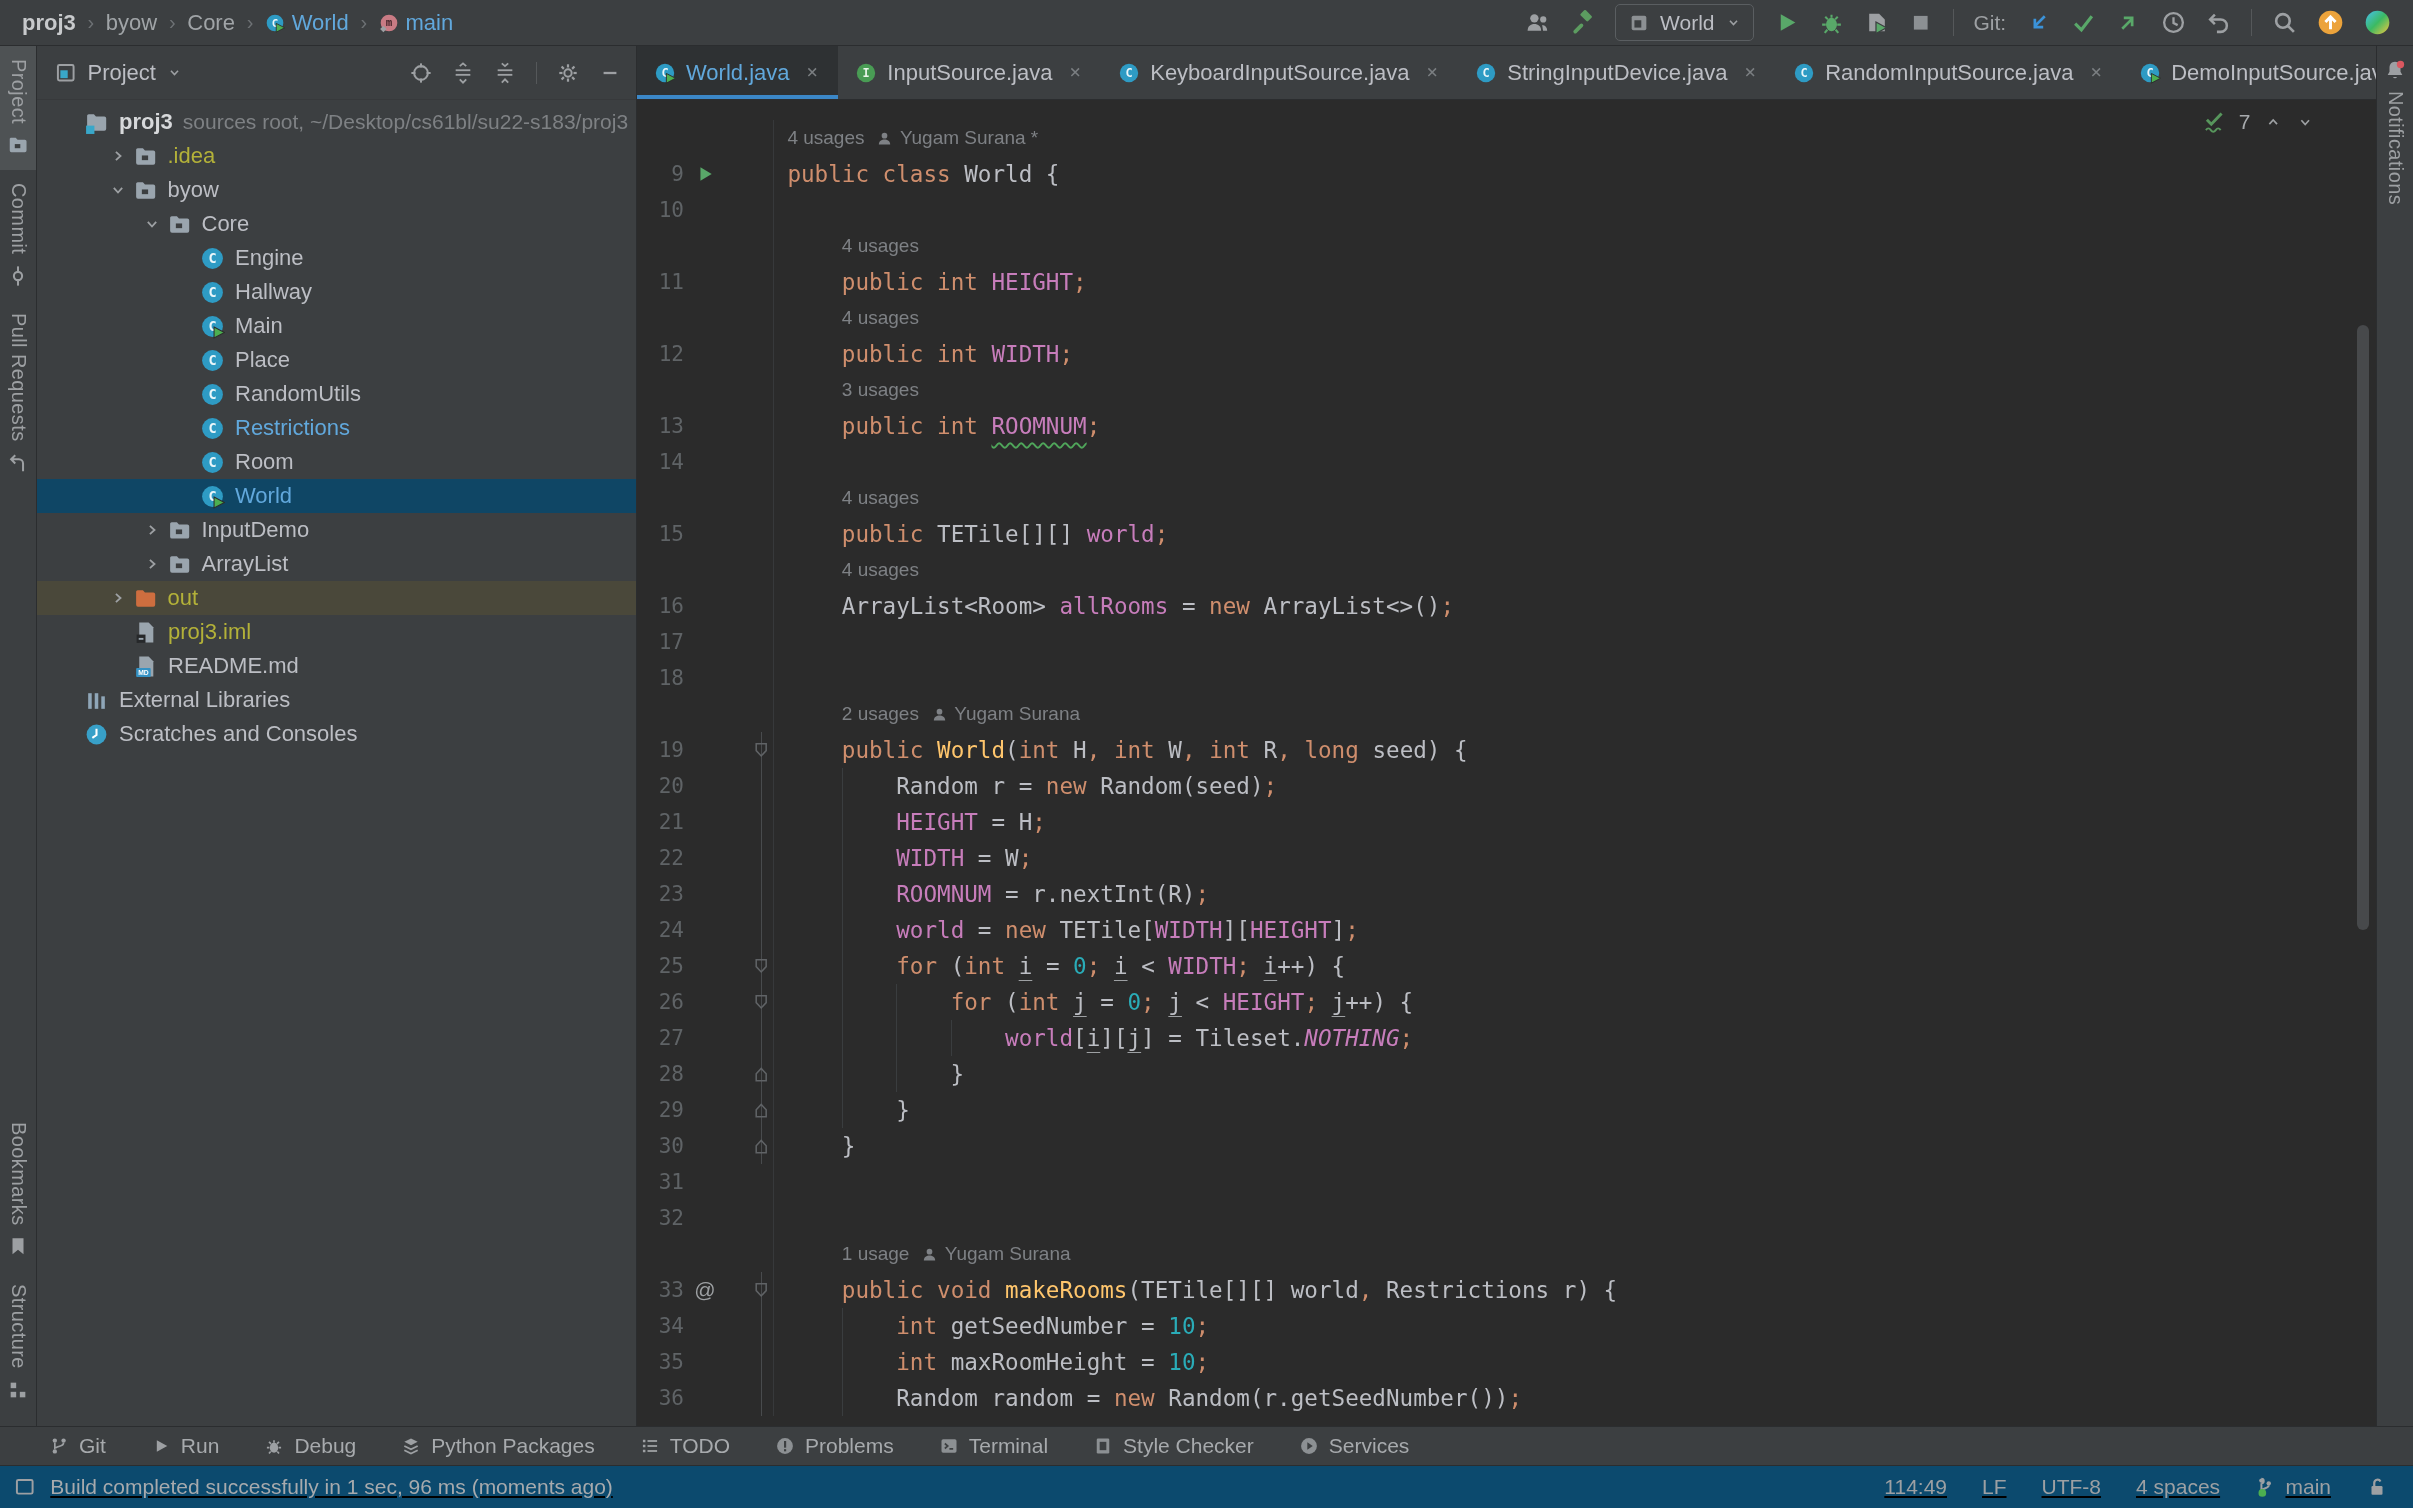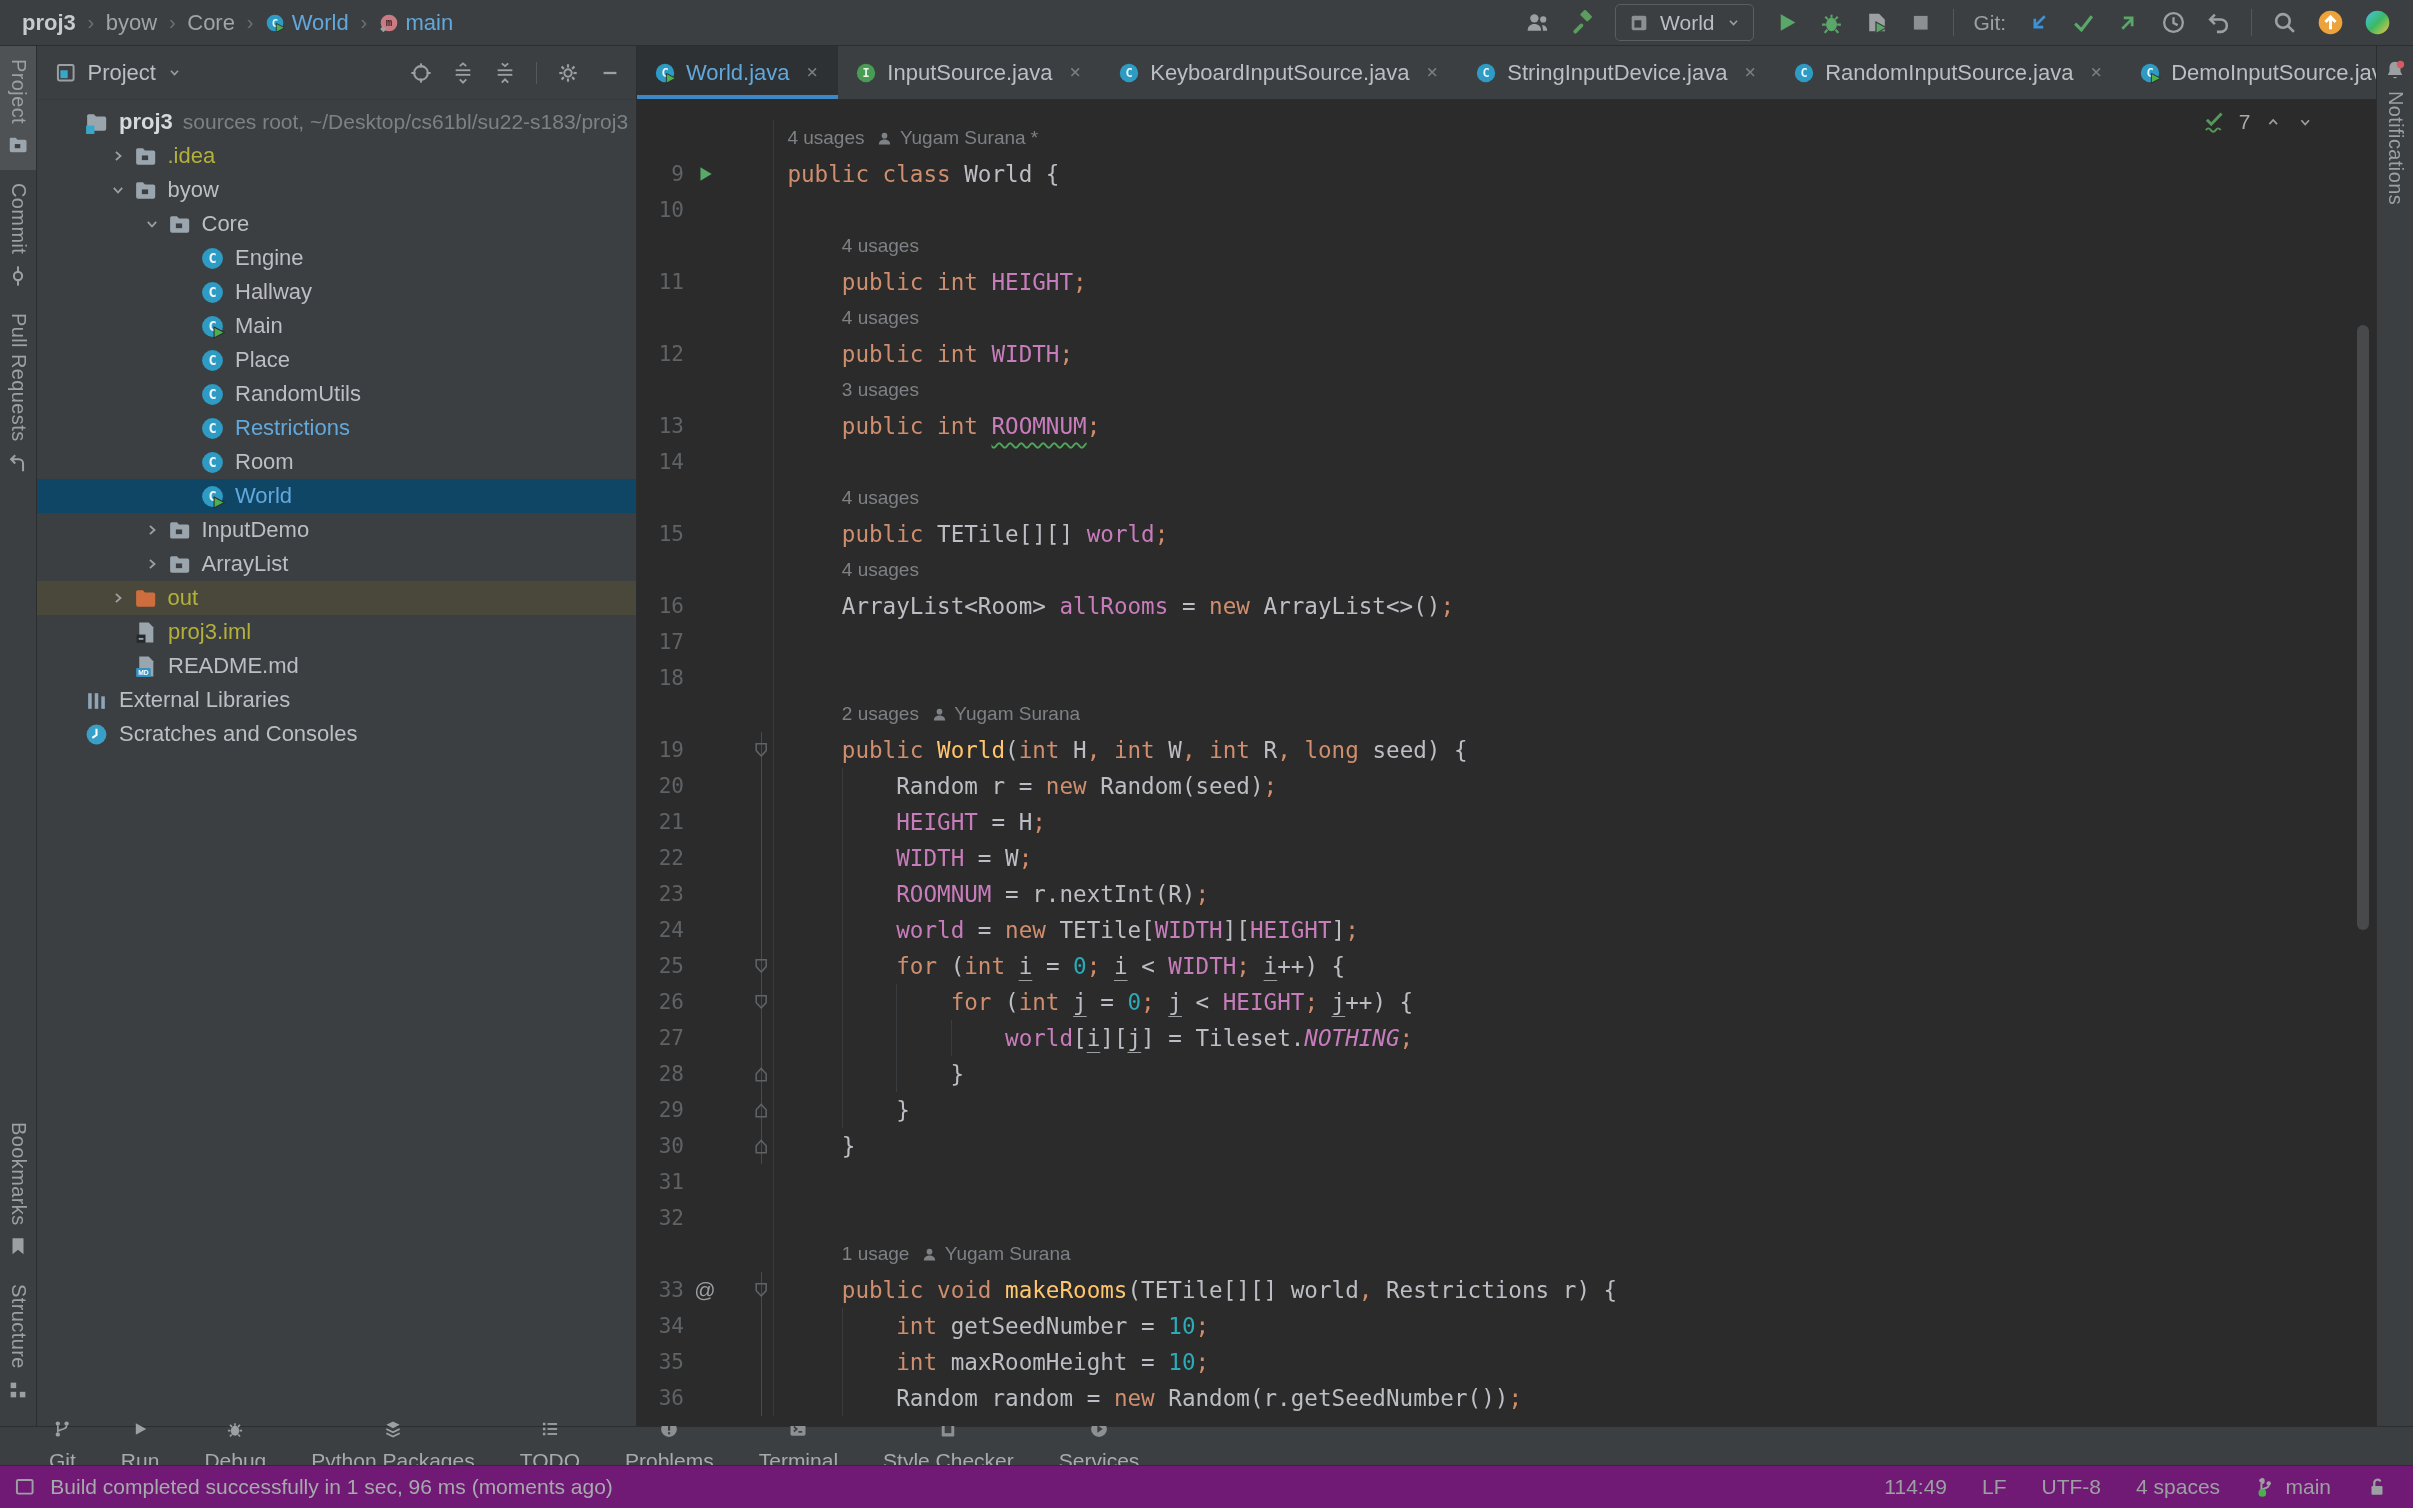--- a/index.html
+++ b/index.html
@@ -88,23 +88,23 @@
   .c-sf { color:#C77DBB; font-style:italic; }
 
   .inspect { position:absolute; top:10px; right:62px; display:flex; align-items:center; gap:13.4px;
     color:#A7AAAD; font-size:21px; cursor:pointer; }
   .scrollthumb { position:absolute; right:6.7px; top:225px; width:12.6px; height:605px;
     background:#47494B; border-radius:6.7px; }
 
   
   .toolwins { height:39px; flex:0 0 39px; background:#3C3F41; border-top:0.8px solid #2B2D2F;
     display:flex; align-items:center; gap:45px; padding-left:49px; }
-  .twin { display:flex; align-items:center; gap:10px; font-size:21px; color:#A7AAAD; cursor:pointer;flex-direction:column; }
-  .status { height:43px; flex:0 0 43px; background:#701a75; border-top:0.8px solid #2B2D2F;
-    display:flex; justify-content:space-between; }
+  .twin { display:flex; align-items:center; gap:10px; font-size:21px; color:#A7AAAD; cursor:pointer; }
+  .status { height:43px; flex:0 0 43px; background:#0c4a6e; border-top:0.8px solid #2B2D2F;
+    display:flex; justify-content:space-between;text-decoration:underline; }
   .st-left { display:flex; align-items:center; gap:13.4px; padding-left:13.4px; font-size:21px; color:#A7AAAD; }
   .st-right { display:flex; align-items:center; gap:35px; padding-right:25px; font-size:21px; color:#9DA0A3; }
   .st-item { display:flex; align-items:center; gap:8.4px; cursor:pointer; }
 
   .ic { display:inline-flex; }
   .ic svg { display:block; }
 </style>
 </head>
 <body>
 

